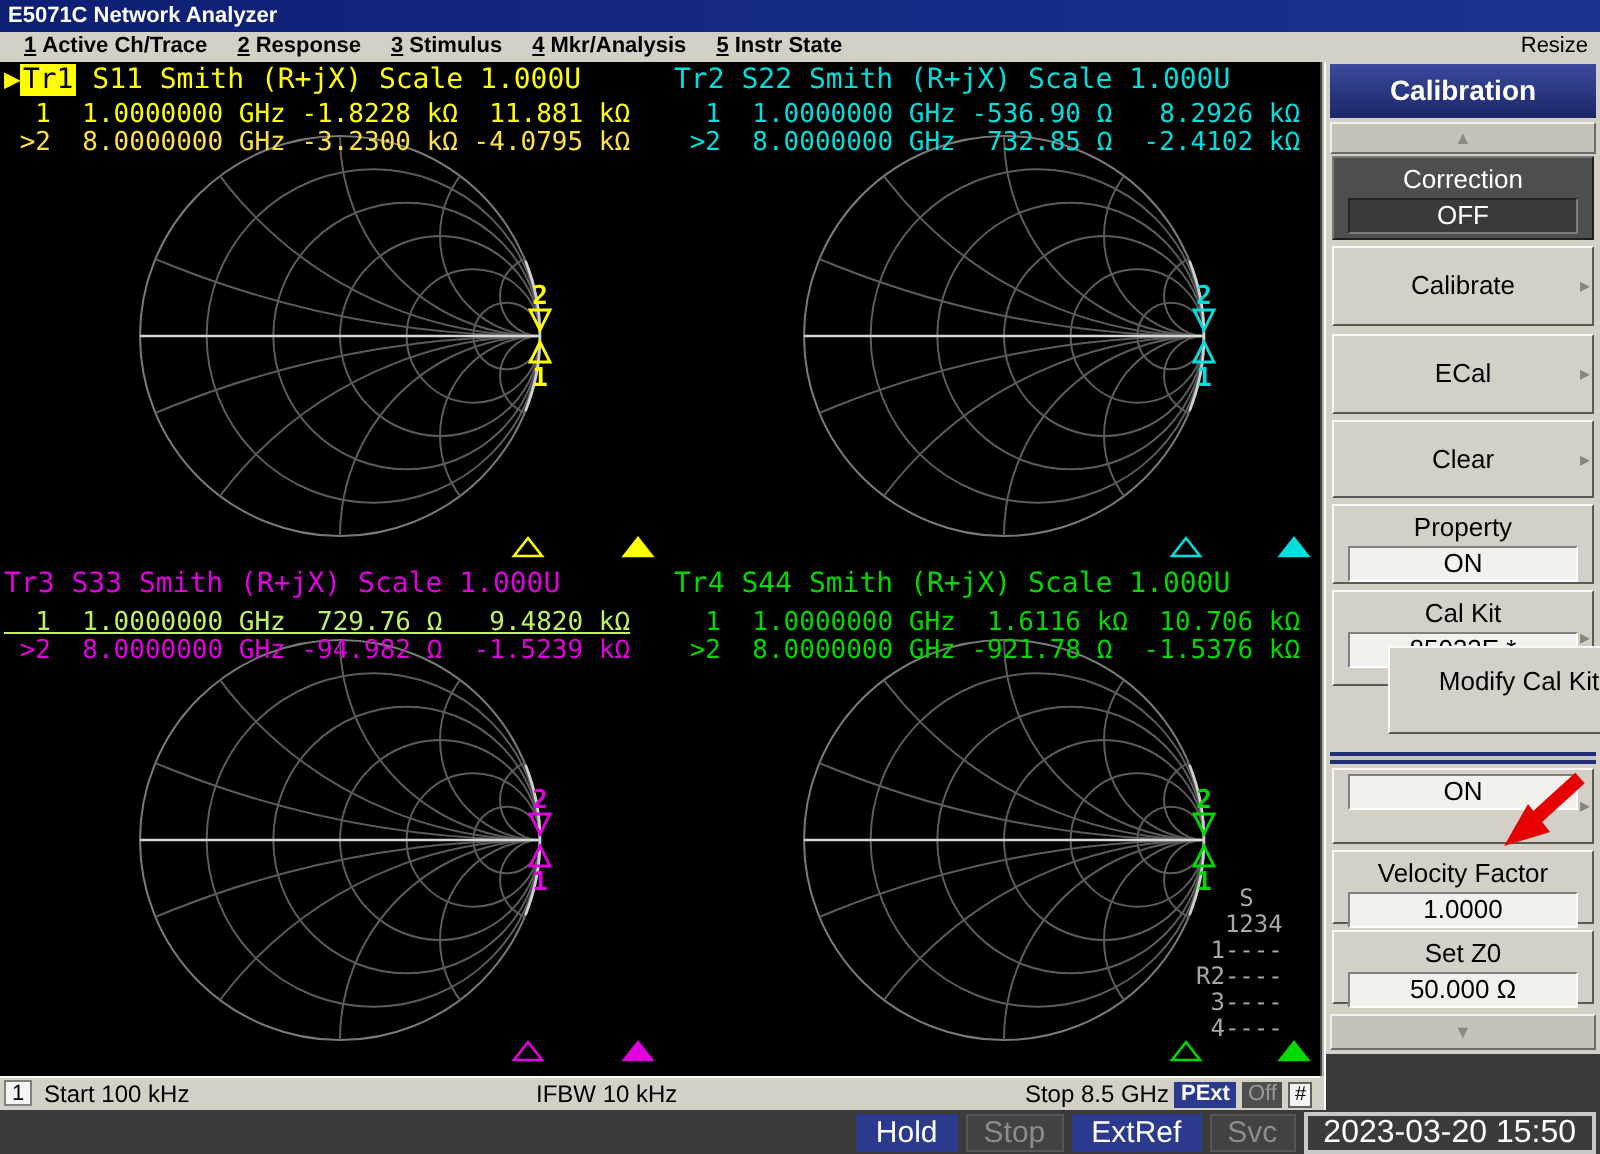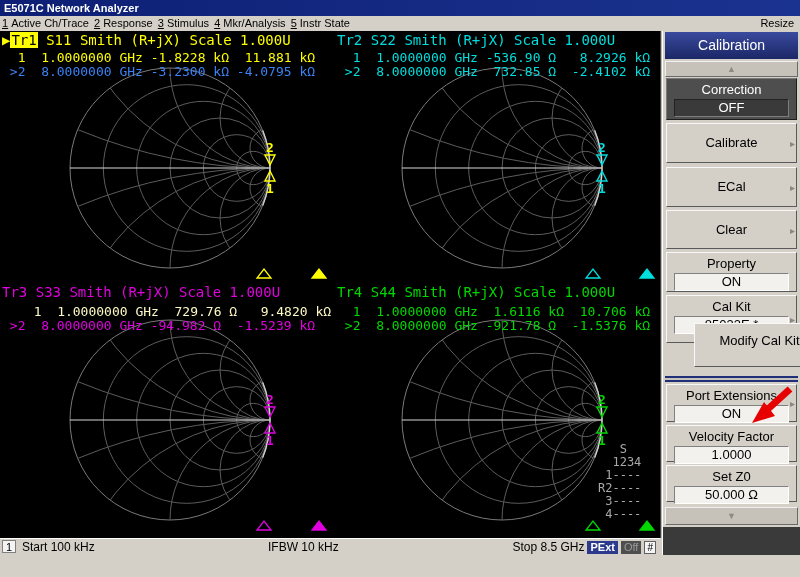--- a/index.html
+++ b/index.html
@@ -5,21 +5,21 @@
   html,body{margin:0;padding:0;background:#888;}
   #screen{position:relative;width:800px;height:577px;overflow:hidden;
           background:#d4d0c8;font-family:"Liberation Sans",sans-serif;}
   
   #titlebar{position:absolute;left:0;top:0;width:800px;height:16px;
             background:linear-gradient(90deg,#0d1f74,#1b3390);color:#fff;
             font-size:11px;font-weight:bold;line-height:16px;padding-left:4px;box-sizing:border-box;}
   
   #menubar{position:absolute;left:0;top:16px;width:800px;height:15px;background:#d4d0c8;
            font-size:11px;line-height:15px;color:#000;}
-  .menu-item{display:inline-block;margin-left:2px;cursor:default;}
+  .menu-item{display:inline-block;margin-left:12px;cursor:default;font-weight:bold;}
   .mnum{text-decoration:underline;margin-right:3px;}
   #resize{position:absolute;right:6px;top:0;}
   
   #main{position:absolute;left:0;top:31px;width:660px;height:507px;background:#000;}
   #main-edge{position:absolute;left:660px;top:31px;width:2px;height:507px;background:#b8b4ac;border-left:1px solid #404040;box-sizing:border-box;}
   #charts{position:absolute;left:0;top:0;}
   .trhead{position:absolute;font-family:"DejaVu Sans Mono",monospace;font-size:14px;line-height:16px;white-space:pre;z-index:3;}
   .trmark{position:absolute;font-family:"DejaVu Sans Mono",monospace;font-size:13px;line-height:14px;margin:0;z-index:3;}
   .active-arrow{color:#ffff00;}
   .trname-hl{background:#ffff00;color:#000;padding:0 1px;}
@@ -41,21 +41,21 @@
   .sk .sub{position:absolute;right:1px;top:50%;transform:translateY(-50%);
            font-size:10px;color:#8a867e;}
   .sk.focused{background:#4e4e4e;color:#fff;
               border-top-color:#7a7a7a;border-left-color:#7a7a7a;
               border-right-color:#1e1e1e;border-bottom-color:#1e1e1e;}
   .sk.focused .val{background:#3a3a3a;color:#fff;
                    border-top-color:#222;border-left-color:#222;
                    border-bottom-color:#7c7c7c;border-right-color:#7c7c7c;}
   #sk-title{position:absolute;left:2px;top:1px;width:133px;height:27px;
             background:linear-gradient(#3a4a9e,#1b2766);color:#fff;font-size:14px;
-            text-align:center;line-height:27px;box-sizing:border-box;}
+            text-align:center;line-height:27px;box-sizing:border-box;font-weight:bold;}
   .sk-scroll{position:absolute;left:2px;width:133px;background:#c6c2ba;text-align:center;
              border-top:1px solid #f0f0f0;border-left:1px solid #f0f0f0;
              border-right:1px solid #6a6a6a;border-bottom:1px solid #6a6a6a;
              box-sizing:border-box;color:#8e8a80;font-size:9px;}
   #sk-sep{position:absolute;left:2px;top:345px;width:133px;height:6px;box-sizing:border-box;
           border-top:2px solid #203078;border-bottom:2px solid #203078;background:#c8c4bc;}
   #sk-bottom{position:absolute;left:0;top:496px;width:138px;height:28px;background:#3a3a3a;}
   
   #statusbar{position:absolute;left:0;top:538px;width:660px;height:17px;background:#d4d0c8;
              border-top:1px solid #fff;box-sizing:border-box;font-size:12px;color:#000;}
@@ -217,28 +217,28 @@
         <polygon points="586,247 600,247 593,238" fill="none" stroke="#00dede" stroke-width="1.3"></polygon>
         <polygon points="640,247 654,247 647,238" fill="#00dede" stroke="#00dede" stroke-width="1.3"></polygon>
         <polygon points="257,499 271,499 264,490" fill="none" stroke="#e000e0" stroke-width="1.3"></polygon>
         <polygon points="312,499 326,499 319,490" fill="#e000e0" stroke="#e000e0" stroke-width="1.3"></polygon>
         <polygon points="586,499 600,499 593,490" fill="none" stroke="#00d800" stroke-width="1.3"></polygon>
         <polygon points="640,499 654,499 647,490" fill="#00d800" stroke="#00d800" stroke-width="1.3"></polygon>
       </svg>
 
     <div class="trhead" style="left:2px;top:1px;"><span class="active-arrow">▶</span><span class="trname-hl">Tr1</span><span style="color: rgb(255, 255, 0);"> S11 Smith (R+jX) Scale 1.000U</span></div>
     <pre class="trmark" style="left: 2px; top: 20px; color: rgb(255, 255, 0);">  1  1.0000000 GHz -1.8228 kΩ  11.881 kΩ</pre>
-    <pre class="trmark" style="left: 2px; top: 34px; color: #3b82f6;"> &gt;2  8.0000000 GHz -3.2300 kΩ -4.0795 kΩ</pre>
+    <pre class="trmark" style="left: 2px; top: 34px; color: #fde047;"> &gt;2  8.0000000 GHz -3.2300 kΩ -4.0795 kΩ</pre>
 
     <div class="trhead" style="left:337px;top:1px;"><span style="color: rgb(0, 222, 222);">Tr2</span><span style="color: rgb(0, 222, 222);"> S22 Smith (R+jX) Scale 1.000U</span></div>
     <pre class="trmark" style="left: 337px; top: 20px; color: rgb(0, 222, 222);">  1  1.0000000 GHz -536.90 Ω   8.2926 kΩ</pre>
     <pre class="trmark" style="left: 337px; top: 34px; color: rgb(0, 222, 222);"> &gt;2  8.0000000 GHz  732.85 Ω  -2.4102 kΩ</pre>
 
     <div class="trhead" style="left:2px;top:253px;"><span style="color: rgb(224, 0, 224);">Tr3</span><span style="color: rgb(224, 0, 224);"> S33 Smith (R+jX) Scale 1.000U</span></div>
-    <pre class="trmark" style="left: 18px; top: 274px; color: #fef9c3;">  1  1.0000000 GHz  729.76 Ω   9.4820 kΩ</pre>
+    <pre class="trmark" style="left: 2px; top: 274px; color: #bef264; text-decoration: underline;">  1  1.0000000 GHz  729.76 Ω   9.4820 kΩ</pre>
     <pre class="trmark" style="left: 2px; top: 288px; color: rgb(224, 0, 224);"> &gt;2  8.0000000 GHz -94.982 Ω  -1.5239 kΩ</pre>
 
     <div class="trhead" style="left:337px;top:253px;"><span style="color: rgb(0, 216, 0);">Tr4</span><span style="color: rgb(0, 216, 0);"> S44 Smith (R+jX) Scale 1.000U</span></div>
     <pre class="trmark" style="left: 337px; top: 274px; color: rgb(0, 216, 0);">  1  1.0000000 GHz  1.6116 kΩ  10.706 kΩ</pre>
     <pre class="trmark" style="left: 337px; top: 288px; color: rgb(0, 216, 0);"> &gt;2  8.0000000 GHz -921.78 Ω  -1.5376 kΩ</pre>
 
     <pre id="smatrix">   S
   1234
  1----
 R2----
@@ -275,21 +275,20 @@
       <span class="lbl">Cal Kit</span>
       <span class="val">85033E *</span>
       <span class="sub">▸</span>
     </div>
     <div class="sk" style="top:292px;height:44px;margin-left:28px;">
       <span class="center" style="line-height:34px;">Modify Cal Kit</span>
       <span class="sub">▸</span>
     </div>
     <div id="sk-sep"></div>
     <div class="sk" style="top:353px;height:38px;">
-      <span class="lbl">Port Extensions</span>
       <span class="val">ON</span>
       <span class="sub">▸</span>
     </div>
     <div class="sk" style="top:394px;height:37px;">
       <span class="lbl">Velocity Factor</span>
       <span class="val">1.0000</span>
     </div>
     <div class="sk" style="top:434px;height:37px;">
       <span class="lbl">Set Z0</span>
       <span class="val">50.000 Ω</span>
@@ -303,19 +302,26 @@
     <span id="start-label">Start 100 kHz</span>
     <span id="ifbw-label">IFBW 10 kHz</span>
     <span id="status-right">
       <span>Stop 8.5 GHz</span>
       <span id="pext-badge">PExt</span>
       <span id="off-badge">Off</span>
       <span id="hash-badge">#</span>
     </span>
   </div>
 
+  <div id="instbar">
+    <span class="inst-on">Hold</span>
+    <span class="inst-off">Stop</span>
+    <span class="inst-on">ExtRef</span>
+    <span class="inst-off">Svc</span>
+    <span id="datetime">2023-03-20 15:50</span>
+  </div>
 
   <svg id="red-arrow" width="52" height="44">
     <line id="ra-shaft" x1="46" y1="6" x2="24" y2="26" stroke="#e60000" stroke-width="7"></line>
     <polygon id="ra-head" points="8,40 31,33 20,19" fill="#e60000"></polygon>
   </svg>
 
 </div>
 
 </body></html>

